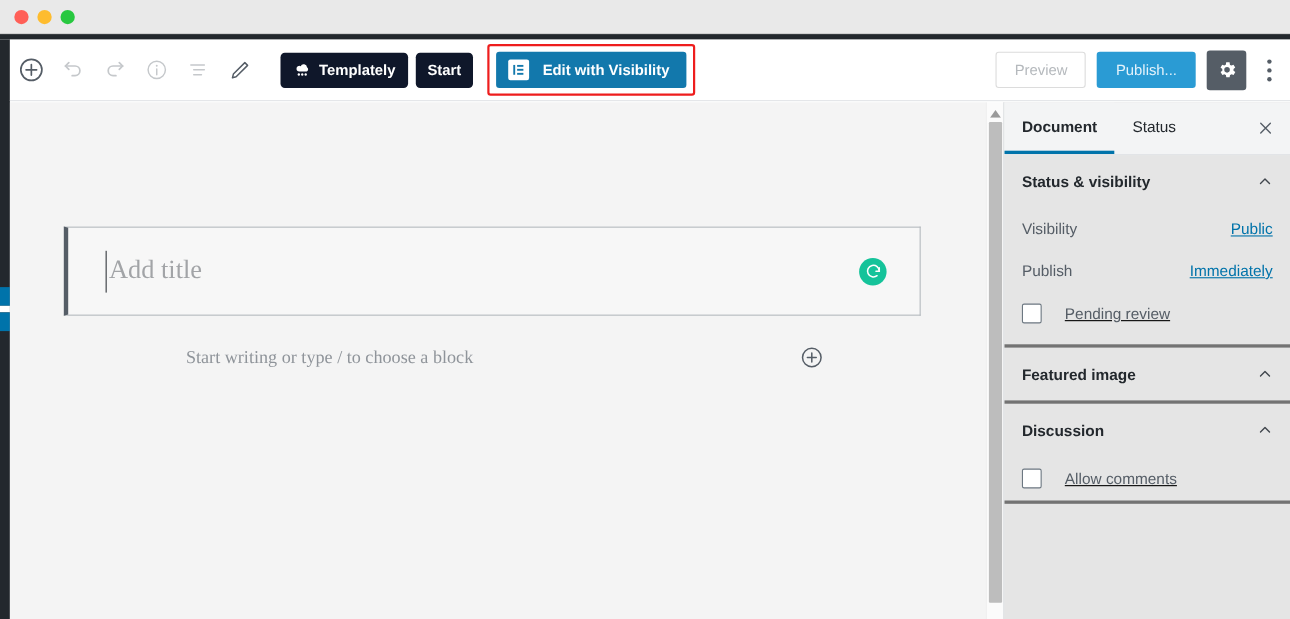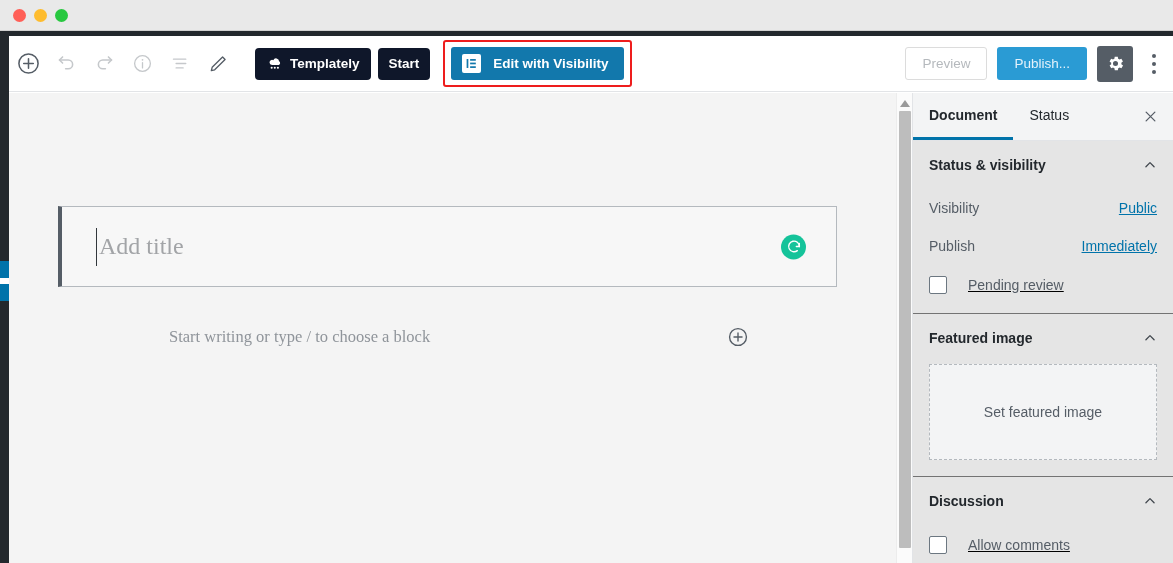--- a/index.html
+++ b/index.html
@@ -142,21 +142,21 @@
   #title-placeholder {
     font-size: 24px; color: #a2a4a7; margin-left: 2px;
     font-family: "Liberation Serif", serif;
   }
   #grammarly {
     position: absolute; right: 30px; top: 50%; transform: translateY(-50%);
     width: 25px; height: 25px; border-radius: 50%;
     background: #15c39a; display: flex; align-items: center; justify-content: center;
   }
   #para-row {
-    position: absolute; left: 160px; top: 233px; width: 580px;
+    position: absolute; left: 160px; top: 221px; width: 580px;
     display: flex; align-items: center; justify-content: space-between; gap: 36px;
   }
   #para-placeholder {
     font-size: 16.5px; color: #8f949a;
     font-family: "Liberation Serif", serif;
   }
   #inserter { color: #555d66; display: flex; }
 
   
   #scrollbar {
@@ -190,21 +190,21 @@
     border-bottom: 3px solid transparent; font-weight: 600;
   }
   .sb-tab.active { border-bottom-color: #0073aa; background: #f3f4f5; }
   .sb-tab.inactive { font-weight: 400; }
   #sb-close {
     margin-left: auto; width: 46px;
     display: flex; align-items: center; justify-content: center;
     color: #555d66; cursor: pointer;
   }
 
-  .sb-panel { border-bottom: 1px solid #737373; padding: 0 16px; text-align: right; }
+  .sb-panel { border-bottom: 3px solid #737373; padding: 0 16px; text-align: right; }
   .sb-panel-head {
     height: 48px; display: flex; align-items: center;
     justify-content: space-between; cursor: pointer;
   }
   .sb-panel-title { font-size: 14px; font-weight: 600; color: #23282d; }
   .chev { color: #40464d; display: flex; }
 
   .sb-row {
     height: 38px; display: flex; align-items: center;
     justify-content: space-between;
@@ -406,21 +406,20 @@
 
     <div class="sb-panel">
       <div class="sb-panel-head">
         <span class="sb-panel-title">Featured image</span>
         <span class="chev">
           <svg width="14" height="14" viewBox="0 0 24 24" fill="none" stroke="currentColor" stroke-width="2.2" stroke-linecap="round" stroke-linejoin="round">
             <polyline points="5,15 12,8 19,15"></polyline>
           </svg>
         </span>
       </div>
-      <div id="featured-drop">Set featured image</div>
     </div>
 
     <div class="sb-panel">
       <div class="sb-panel-head">
         <span class="sb-panel-title">Discussion</span>
         <span class="chev">
           <svg width="14" height="14" viewBox="0 0 24 24" fill="none" stroke="currentColor" stroke-width="2.2" stroke-linecap="round" stroke-linejoin="round">
             <polyline points="5,15 12,8 19,15"></polyline>
           </svg>
         </span>

